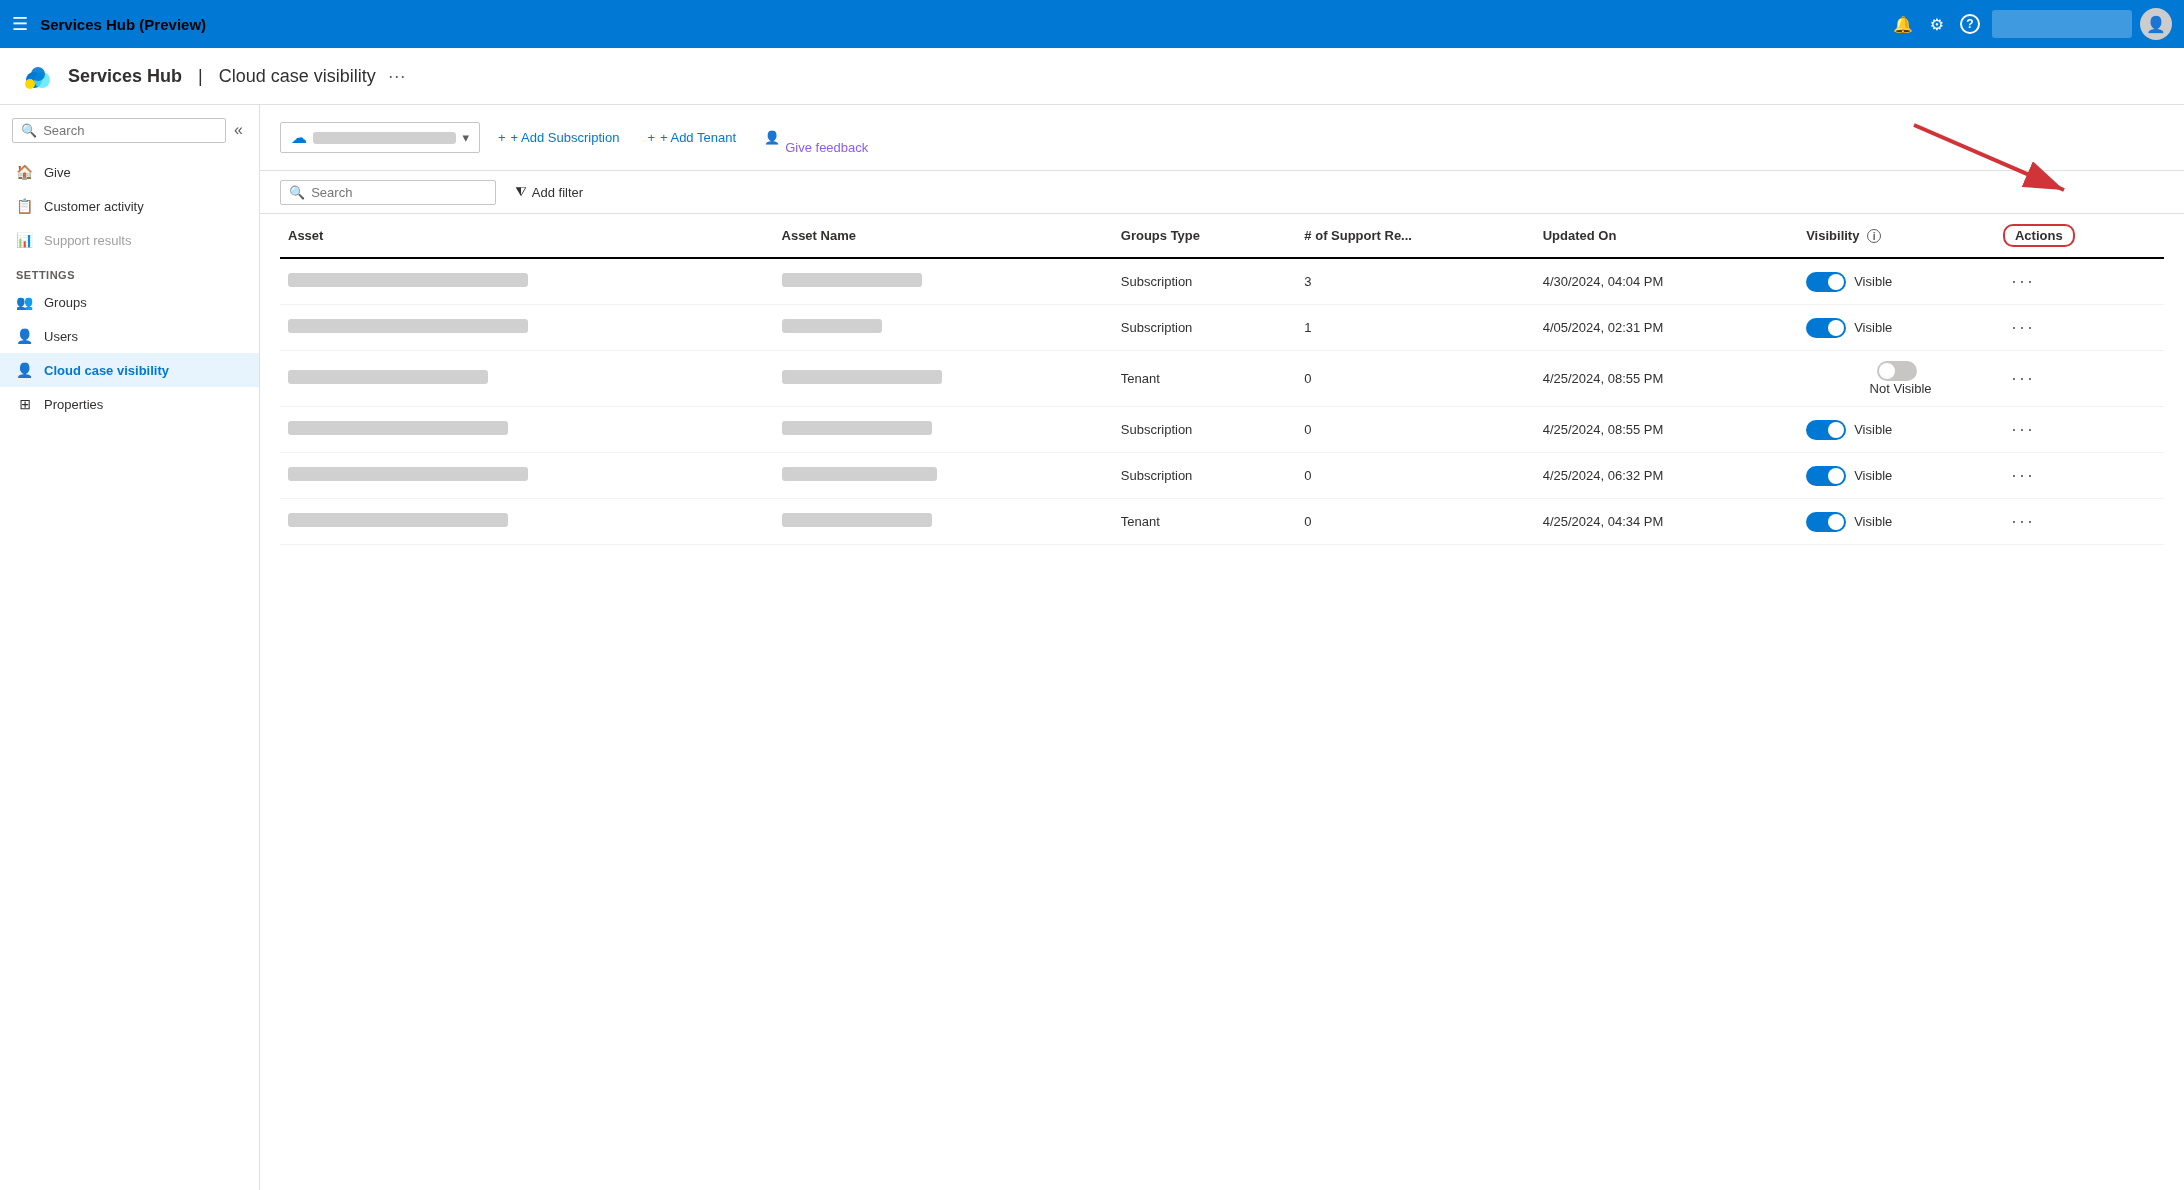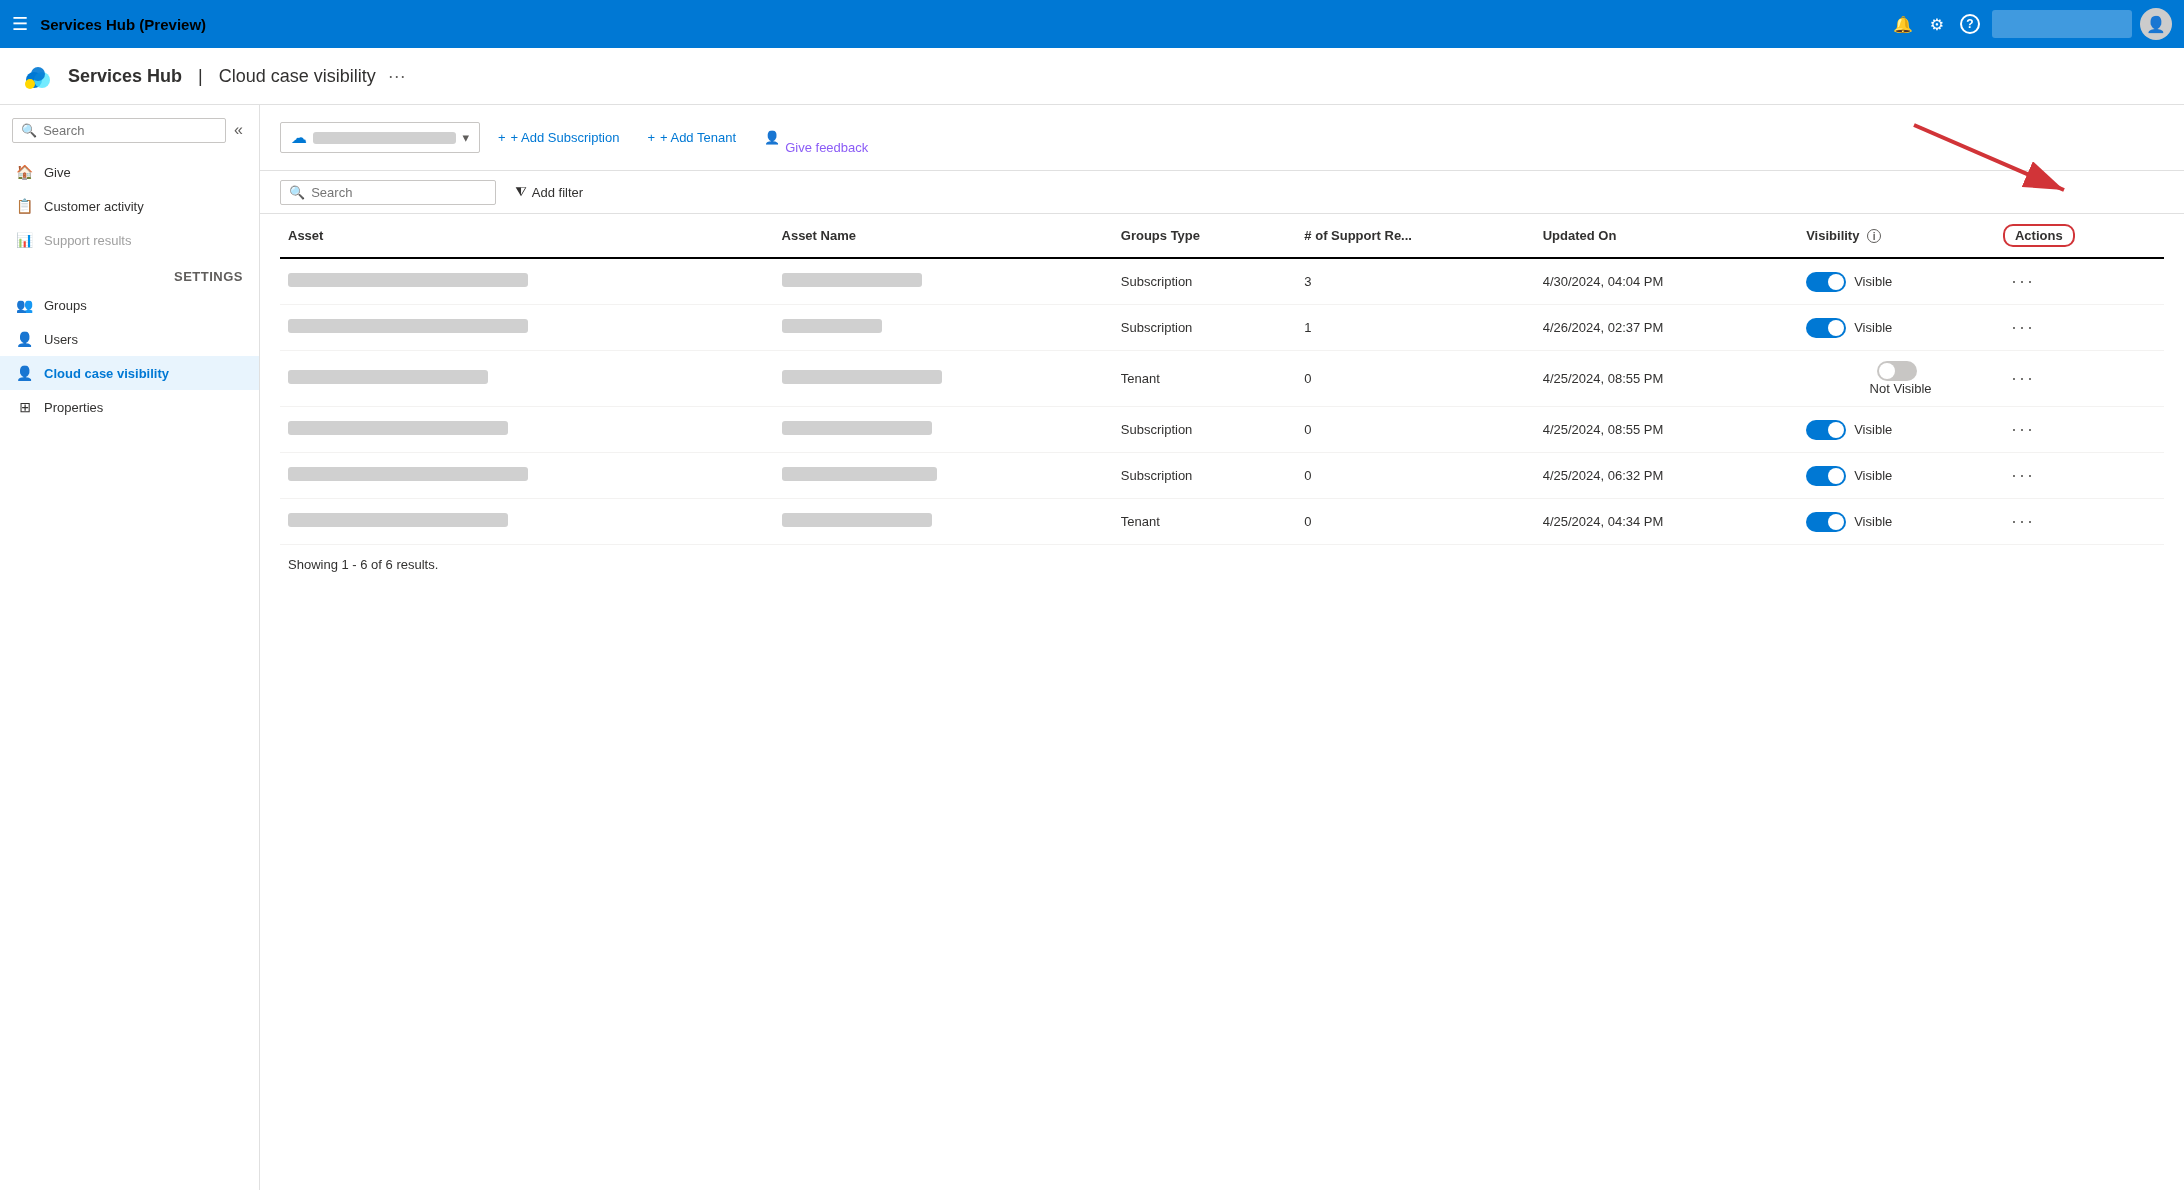--- a/index.html
+++ b/index.html
@@ -98,26 +98,25 @@
       padding: 8px 16px;
       gap: 10px;
       cursor: pointer;
       color: #323130;
       font-size: 13px;
     }
     .sidebar-nav-item.active { background: #e8f4fd; color: #0078d4; font-weight: 600; }
     .sidebar-nav-icon { width: 18px; height: 18px; display: flex; align-items: center; justify-content: center; font-size: 14px; }
     .sidebar-section-label {
       padding: 12px 16px 4px;
-      font-size: 13px;
+      font-size: 11px;
       font-weight: 600;
       color: #605e5c;
       text-transform: uppercase;
       letter-spacing: 0.5px;
-      text-align: right;
     }
 
     
     .content {
       flex: 1;
       background: white;
       overflow: auto;
       padding: 0;
     }
 
@@ -430,21 +429,21 @@
                   <span class="visibility-label">Visible</span>
                 </div>
               </td>
               <td><button class="more-btn">···</button></td>
             </tr>
             <tr>
               <td><span class="blurred-text" style="width: 240px;"></span></td>
               <td><span class="blurred-text" style="width: 100px;"></span></td>
               <td>Subscription</td>
               <td>1</td>
-              <td>4/26/2024, 02:37 PM</td>
+              <td>4/05/2024, 02:31 PM</td>
               <td style="display: table-cell;">
                 <div style="display: flex; align-items: center;">
                   <div class="toggle-track on">
                     <div class="toggle-thumb"></div>
                   </div>
                   <span class="visibility-label">Visible</span>
                 </div>
               </td>
               <td><button class="more-btn">···</button></td>
             </tr>
@@ -507,21 +506,20 @@
                   <div class="toggle-track on">
                     <div class="toggle-thumb"></div>
                   </div>
                   <span class="visibility-label">Visible</span>
                 </div>
               </td>
               <td><button class="more-btn">···</button></td>
             </tr>
           </tbody>
       </table>
-      <div class="results-count">Showing 1 - 6 of 6 results.</div>
     </div>
 
   </div>
 </div>
 
 <div class="arrow-container">
   <svg class="red-arrow-svg" viewBox="0 0 200 100" xmlns="http://www.w3.org/2000/svg">
     <defs>
       <marker id="arrowhead" markerWidth="10" markerHeight="7" refX="10" refY="3.5" orient="auto">
         <polygon points="0 0, 10 3.5, 0 7" fill="#d13438"></polygon>

